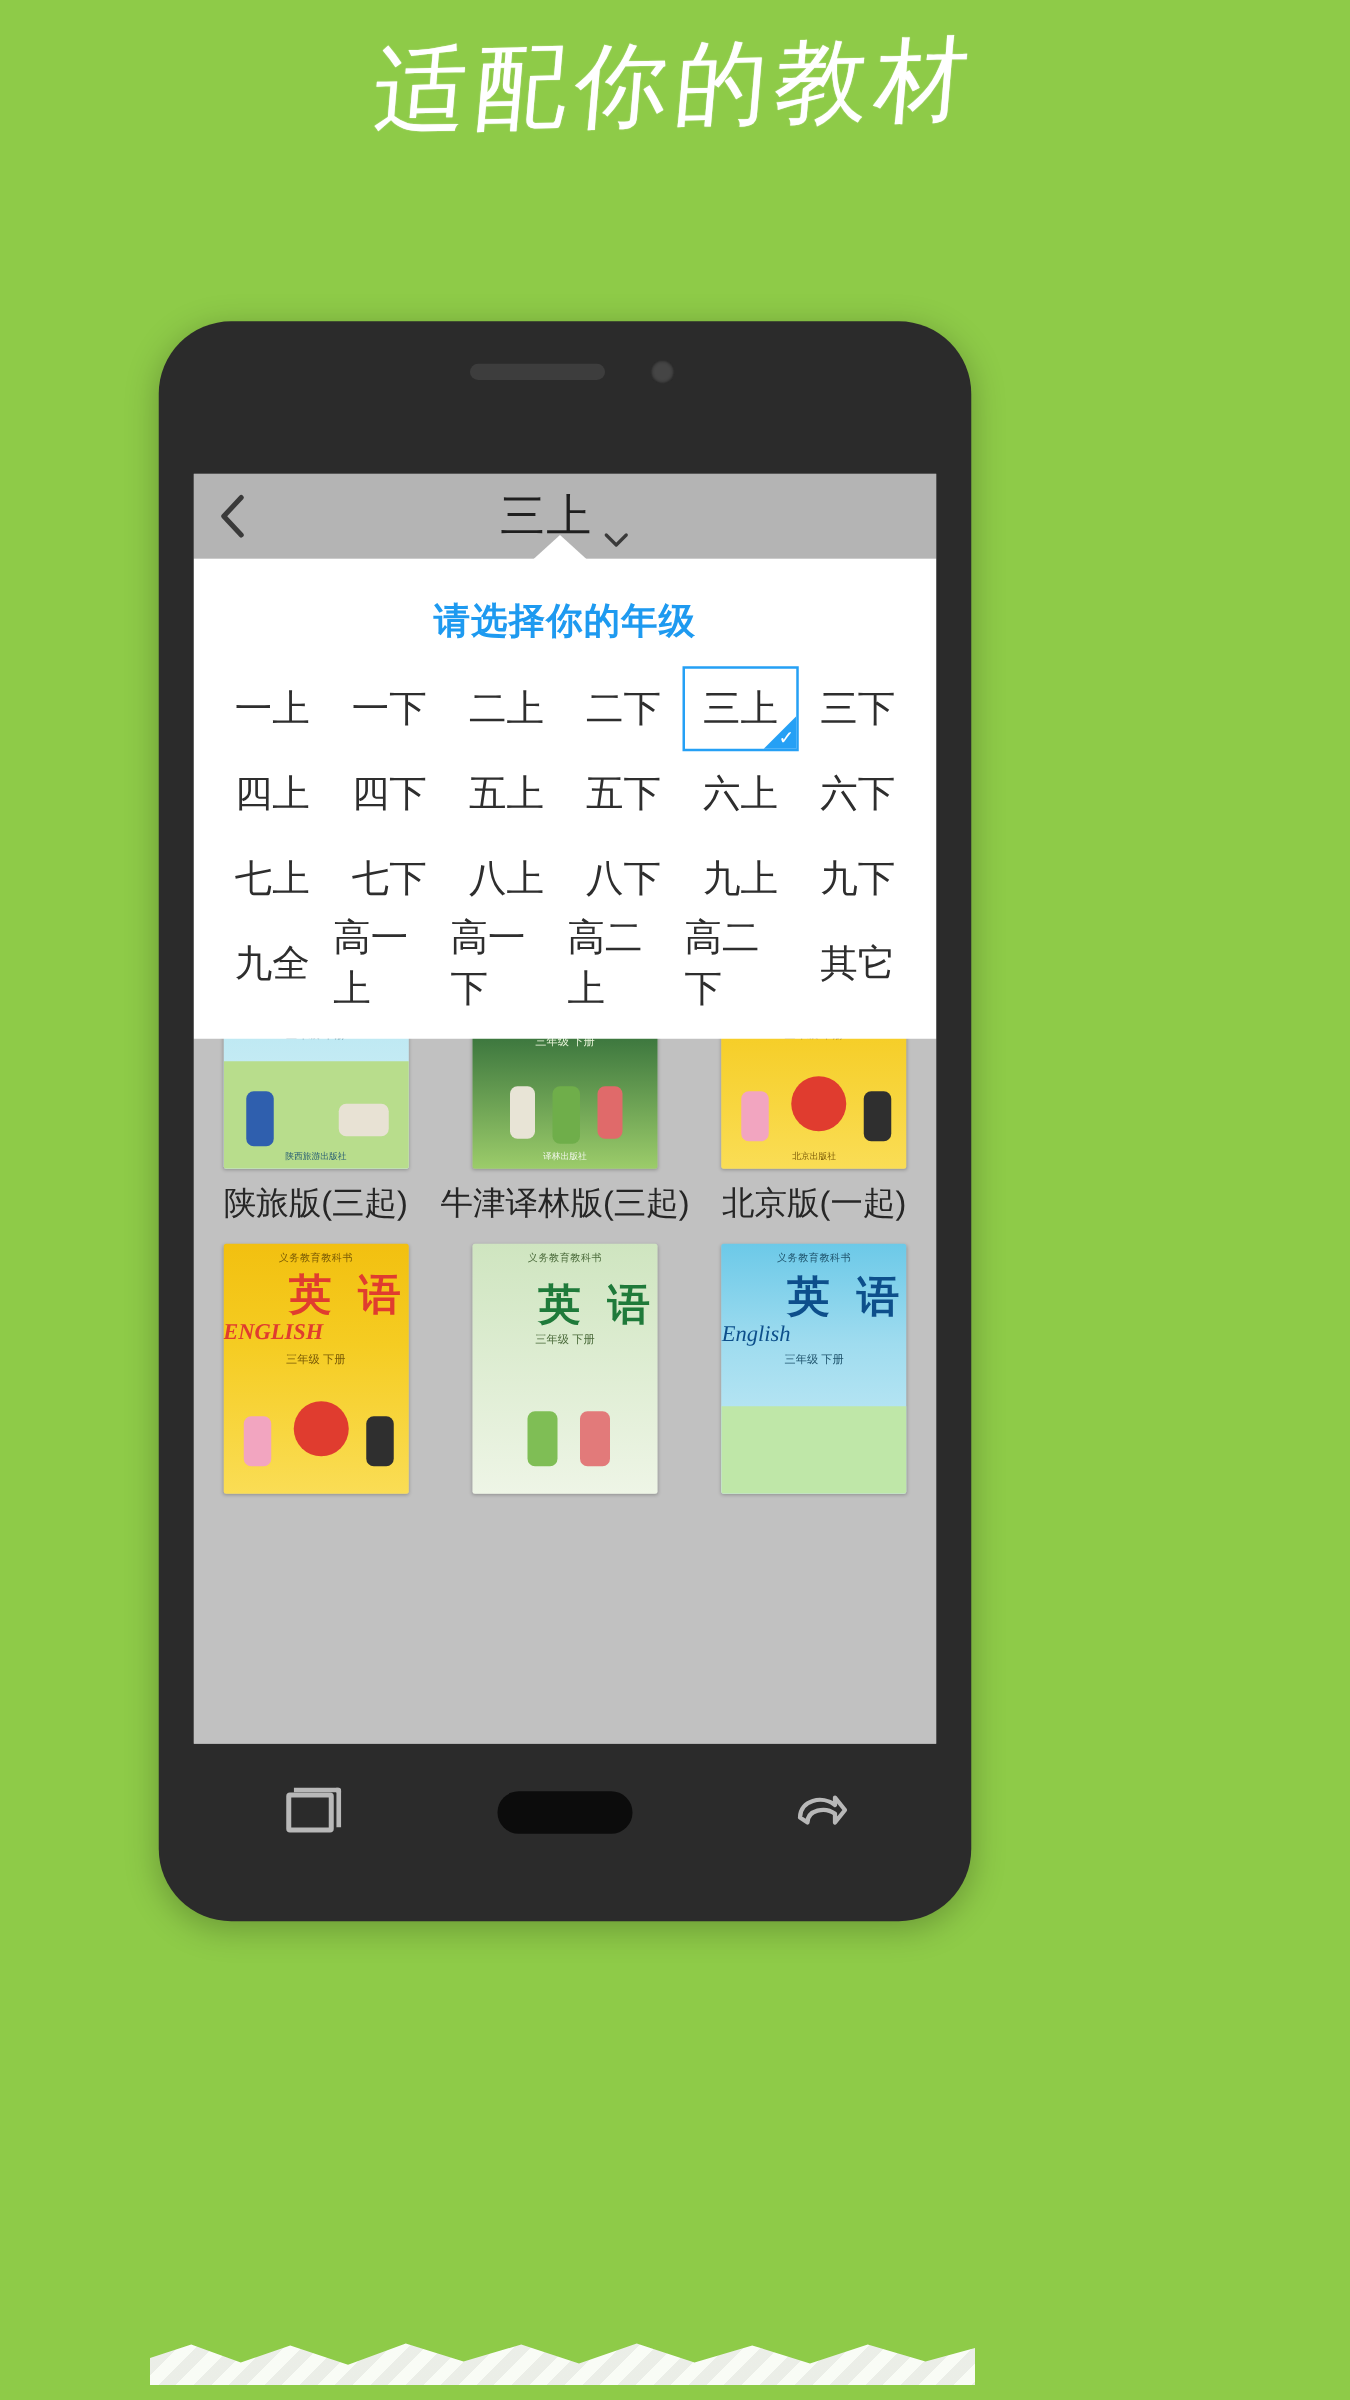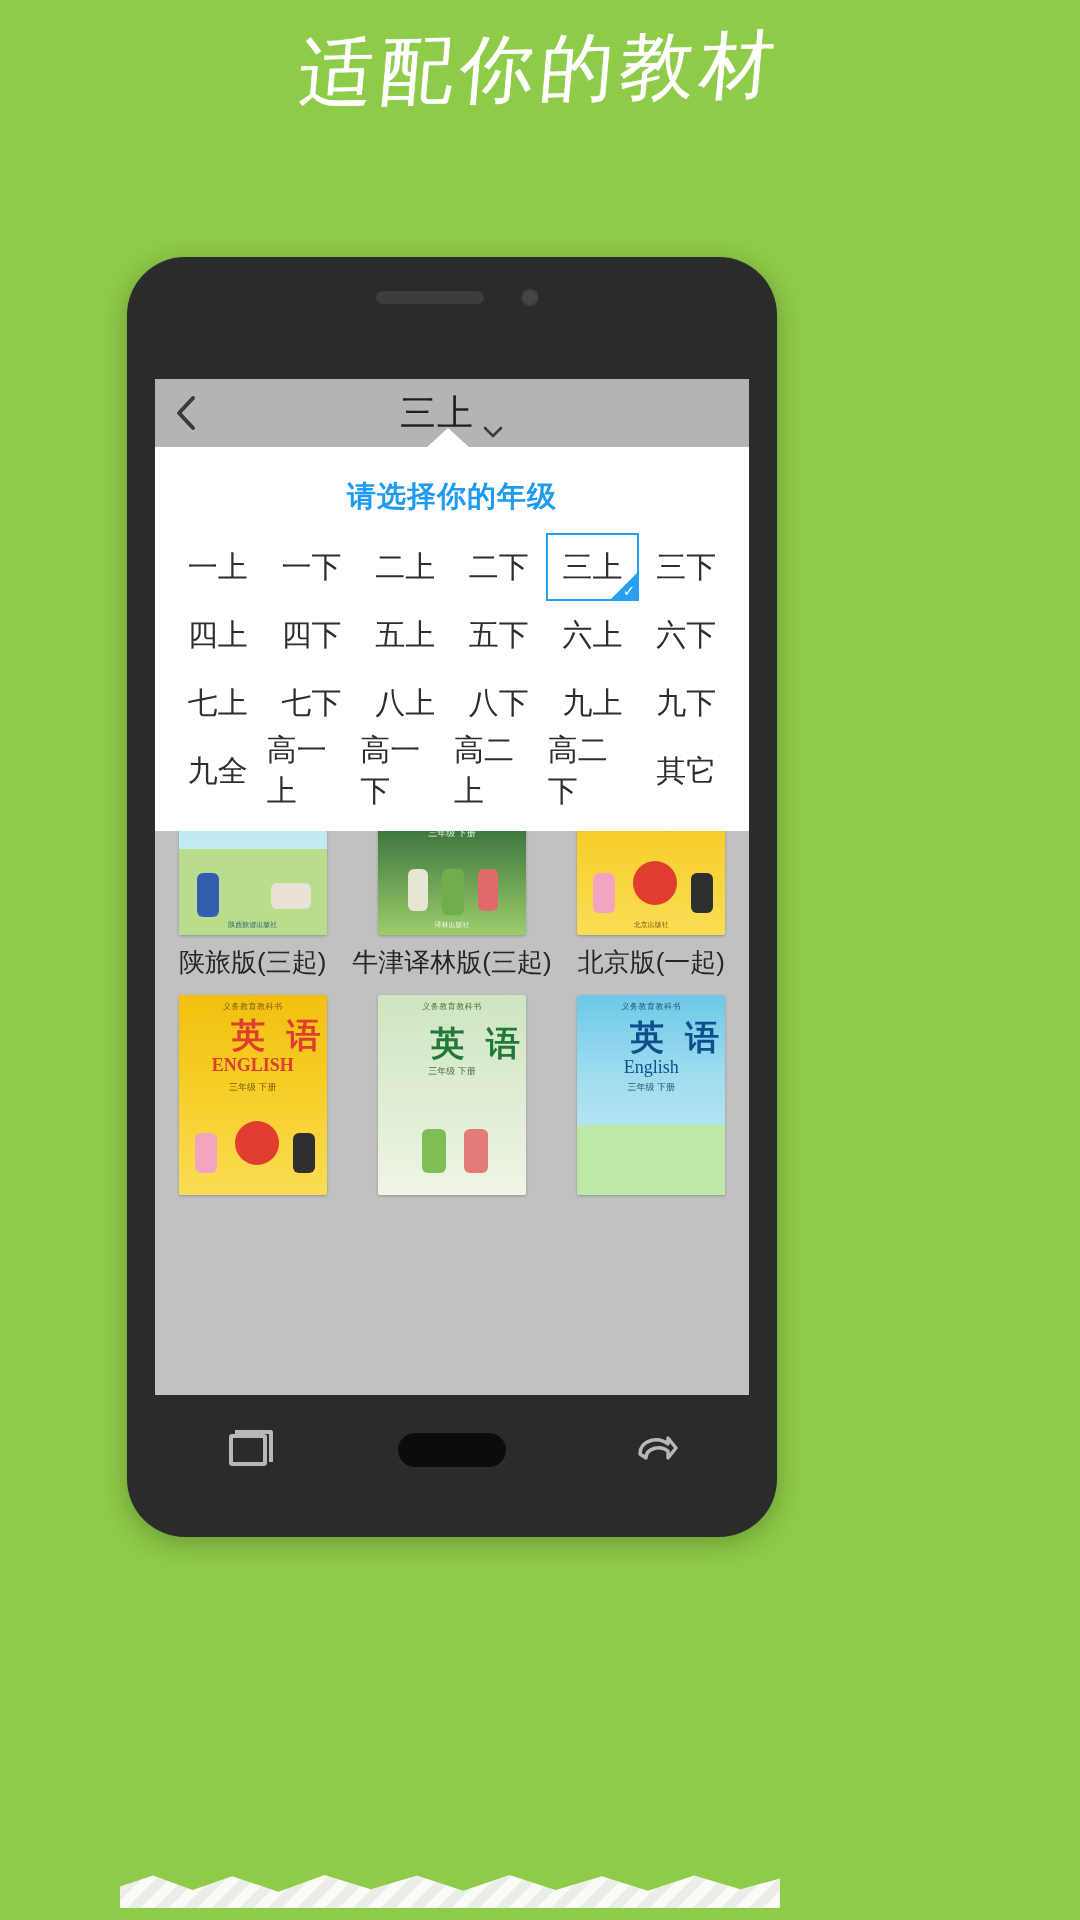--- a/index.html
+++ b/index.html
@@ -217,23 +217,24 @@
     position: absolute;
     top: 26px; left: 0; right: 0;
     text-align: right;
     font-size: 34px;
     font-weight: bold;
     letter-spacing: 6px;
   }
   .cover .eng {
     position: absolute;
     top: 68px; left: 0; right: 0;
-    text-align: center;
+    text-align: left;
     font-size: 18px;
     font-family: "Liberation Serif", serif;
+    font-style: italic;
   }
   .cover .sub {
     position: absolute;
     top: 94px; left: 0; right: 0;
     text-align: center;
     font-size: 9px;
   }
   .cover .pub {
     position: absolute;
     bottom: 5px; left: 0; right: 0;

